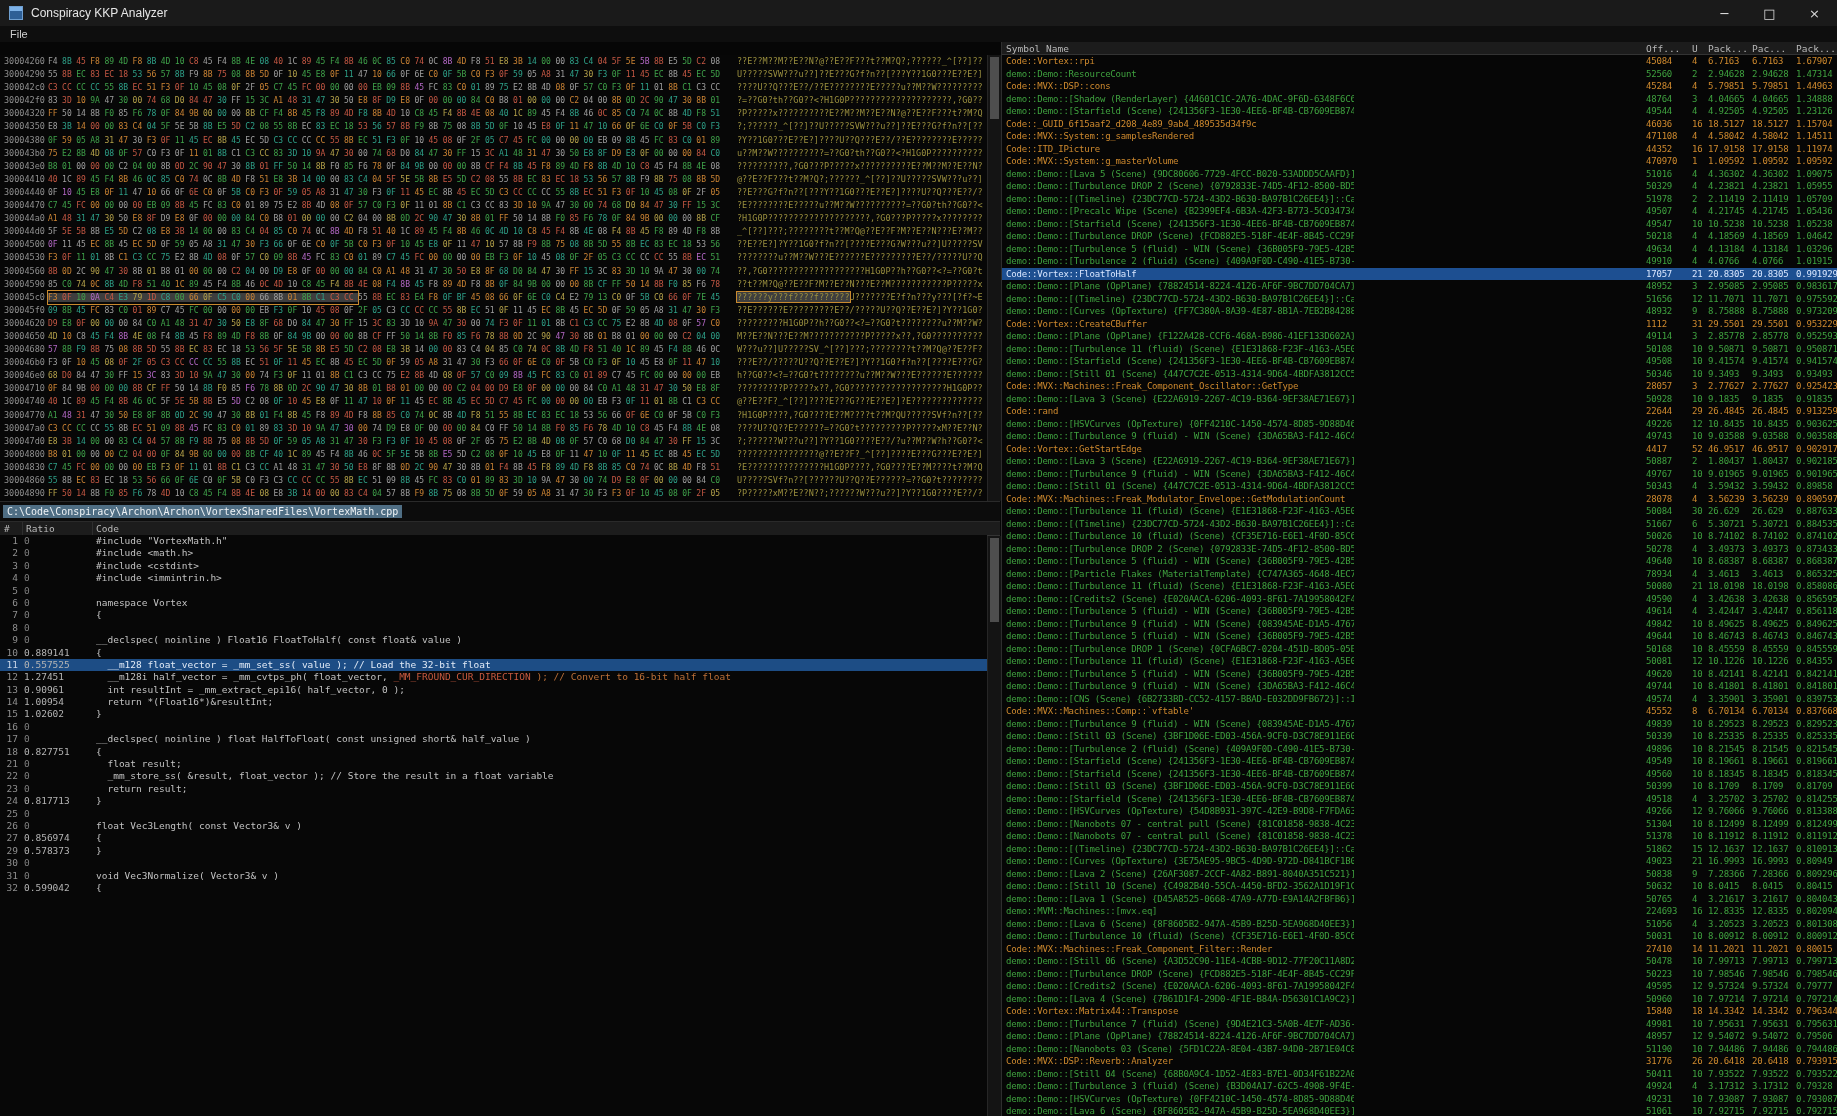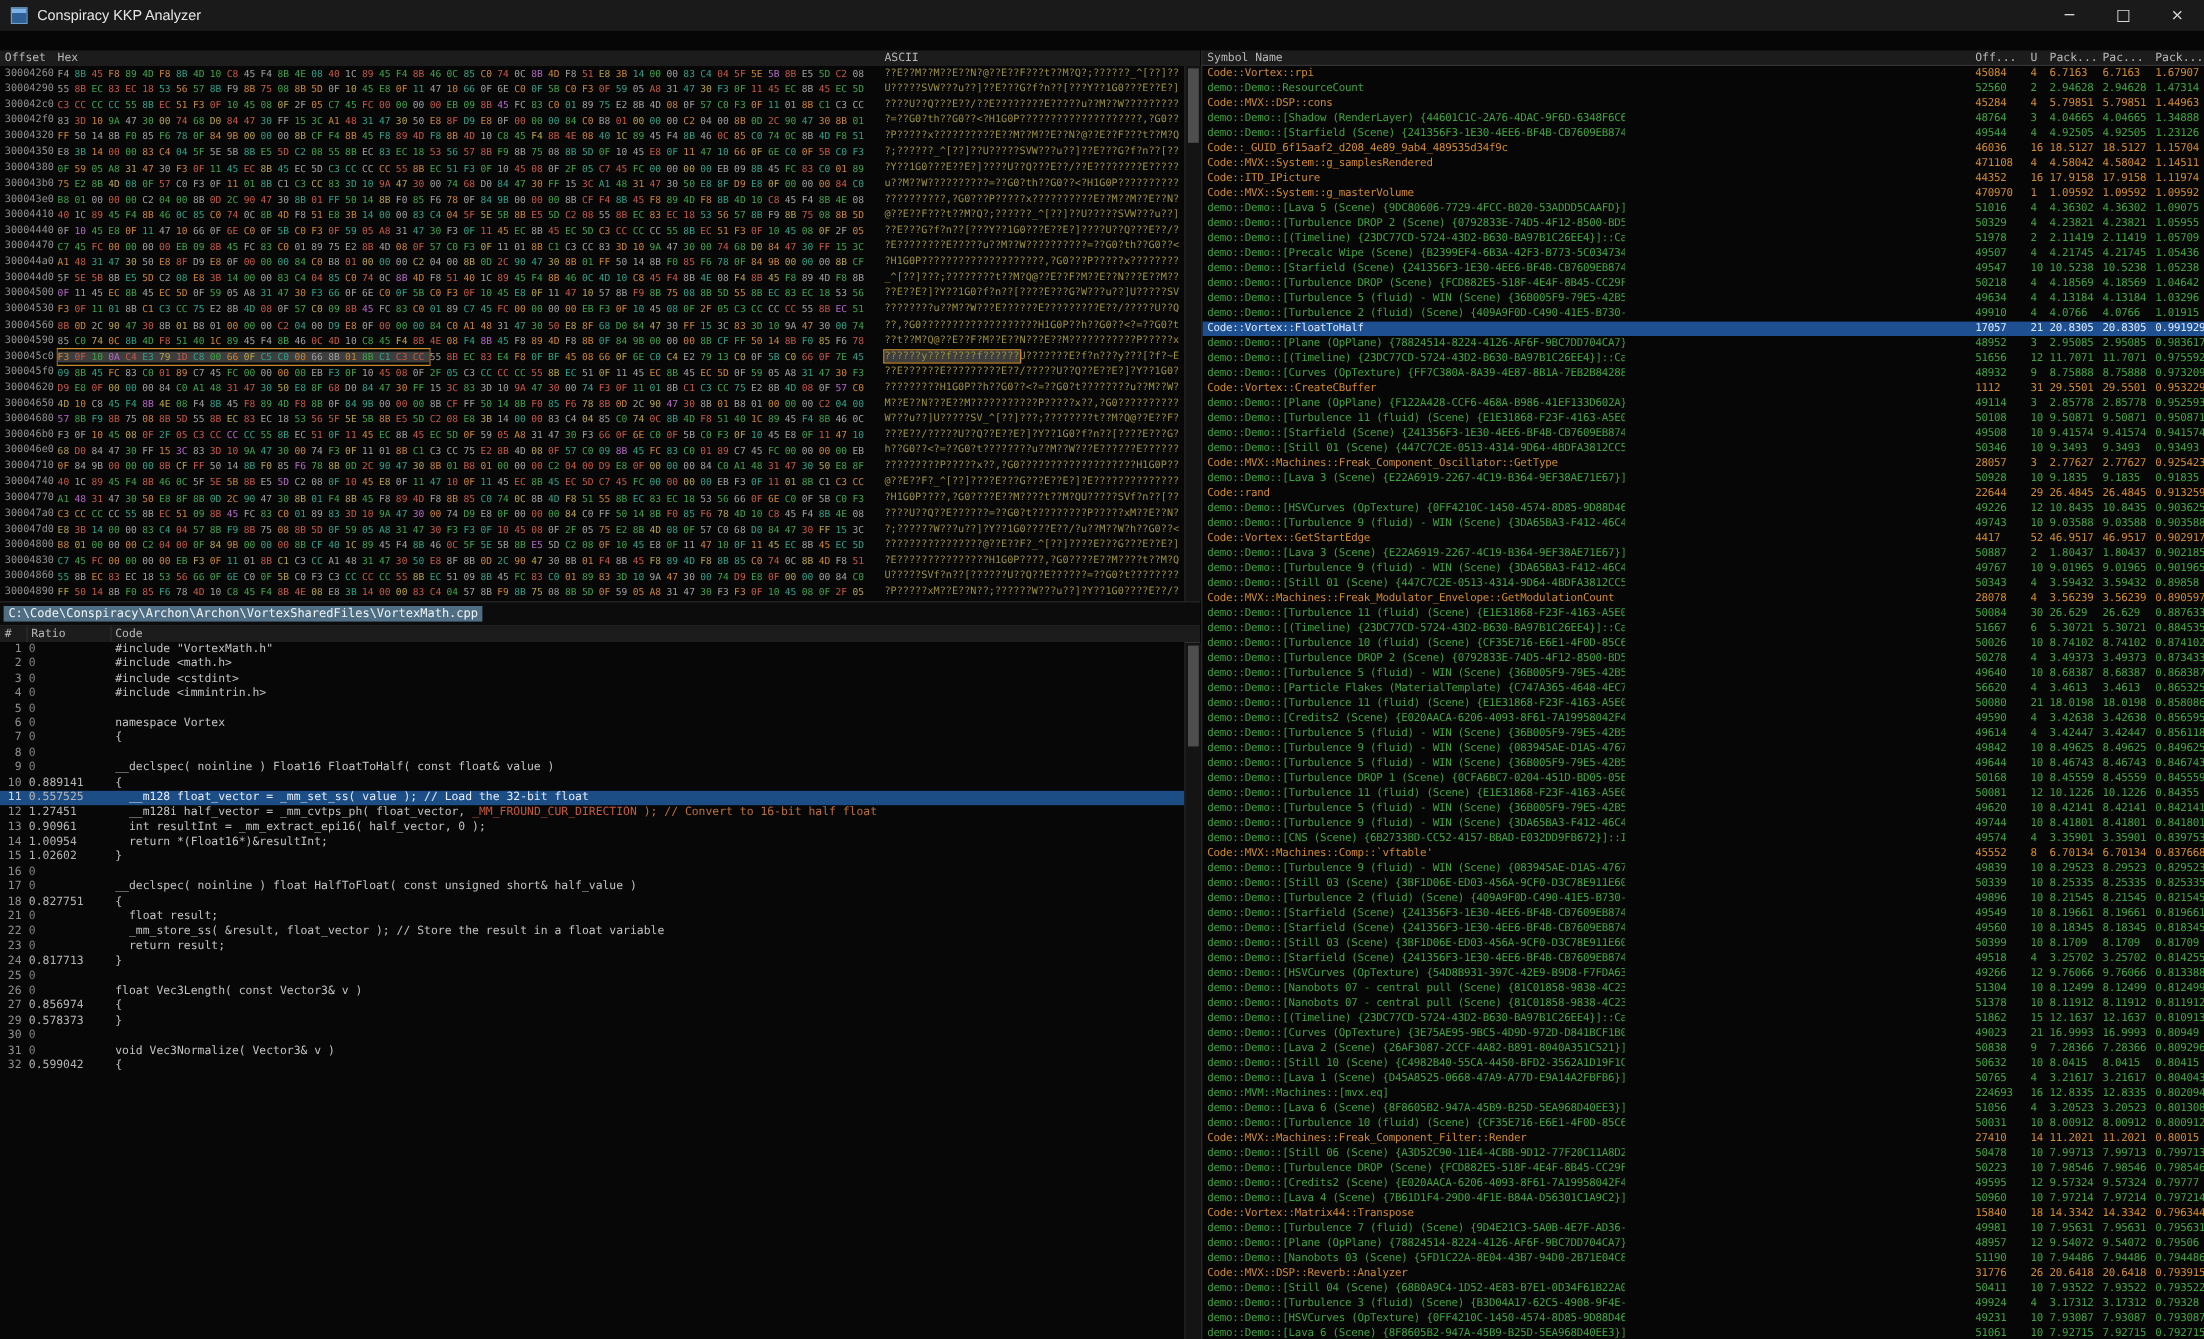--- a/index.html
+++ b/index.html
@@ -73,26 +73,24 @@
   <div class="titlebar">
     <div class="app-icon"></div>
     <span class="title-text">Conspiracy KKP Analyzer</span>
     <div class="win-controls">
       <div class="win-btn">─</div>
       <div class="win-btn">□</div>
       <div class="win-btn">×</div>
     </div>
   </div>
 
+  <div class="menubar">
+    <span class="menu-item">File</span>
+  </div>
 
-  <div class="hex-header panel-header">
-    <span class="hh-offset">Offset</span>
-    <span class="hh-hex">Hex</span>
-    <span class="hh-ascii">ASCII</span>
-  </div>
   <div class="hex-body">
       <div class="hex-row">
         <span class="hex-off">30004260</span>
         <span class="hex-bytes"><span class="byte" style="color: rgb(159, 159, 159);">F4</span><span class="byte" style="color: rgb(46, 161, 137);">8B</span><span class="byte" style="color: rgb(198, 88, 68);">45</span><span class="byte" style="color: rgb(204, 132, 52);">F8</span><span class="byte" style="color: rgb(63, 162, 74);">89</span><span class="byte" style="color: rgb(63, 162, 74);">4D</span><span class="byte" style="color: rgb(204, 132, 52);">F8</span><span class="byte" style="color: rgb(46, 161, 137);">8B</span><span class="byte" style="color: rgb(63, 162, 74);">4D</span><span class="byte" style="color: rgb(63, 162, 74);">10</span><span class="byte" style="color: rgb(198, 88, 68);">C8</span><span class="byte" style="color: rgb(159, 159, 159);">45</span><span class="byte" style="color: rgb(159, 159, 159);">F4</span><span class="byte" style="color: rgb(63, 162, 74);">8B</span><span class="byte" style="color: rgb(63, 162, 74);">4E</span><span class="byte" style="color: rgb(46, 161, 137);">08</span><span class="byte" style="color: rgb(198, 88, 68);">40</span><span class="byte" style="color: rgb(159, 159, 159);">1C</span><span class="byte" style="color: rgb(198, 88, 68);">89</span><span class="byte" style="color: rgb(63, 162, 74);">45</span><span class="byte" style="color: rgb(63, 162, 74);">F4</span><span class="byte" style="color: rgb(198, 88, 68);">8B</span><span class="byte" style="color: rgb(63, 162, 74);">46</span><span class="byte" style="color: rgb(63, 162, 74);">0C</span><span class="byte" style="color: rgb(46, 161, 137);">85</span><span class="byte" style="color: rgb(204, 132, 52);">C0</span><span class="byte" style="color: rgb(198, 88, 68);">74</span><span class="byte" style="color: rgb(159, 159, 159);">0C</span><span class="byte" style="color: rgb(180, 104, 198);">8B</span><span class="byte" style="color: rgb(204, 132, 52);">4D</span><span class="byte" style="color: rgb(159, 159, 159);">F8</span><span class="byte" style="color: rgb(198, 88, 68);">51</span><span class="byte" style="color: rgb(181, 162, 74);">E8</span><span class="byte" style="color: rgb(204, 132, 52);">3B</span><span class="byte" style="color: rgb(46, 161, 137);">14</span><span class="byte" style="color: rgb(63, 162, 74);">00</span><span class="byte" style="color: rgb(159, 159, 159);">00</span><span class="byte" style="color: rgb(46, 161, 137);">83</span><span class="byte" style="color: rgb(46, 161, 137);">C4</span><span class="byte" style="color: rgb(198, 88, 68);">04</span><span class="byte" style="color: rgb(198, 88, 68);">5F</span><span class="byte" style="color: rgb(204, 132, 52);">5E</span><span class="byte" style="color: rgb(180, 104, 198);">5B</span><span class="byte" style="color: rgb(198, 88, 68);">8B</span><span class="byte" style="color: rgb(159, 159, 159);">E5</span><span class="byte" style="color: rgb(63, 162, 74);">5D</span><span class="byte" style="color: rgb(198, 88, 68);">C2</span><span class="byte" style="color: rgb(159, 159, 159);">08</span></span>
         <span class="hex-ascii">??E??M??M??E??N?@??E??F???t??M?Q?;??????_^[??]??</span>
       </div>
       <div class="hex-row">
         <span class="hex-off">30004290</span>
         <span class="hex-bytes"><span class="byte" style="color: rgb(159, 159, 159);">55</span><span class="byte" style="color: rgb(198, 88, 68);">8B</span><span class="byte" style="color: rgb(63, 162, 74);">EC</span><span class="byte" style="color: rgb(198, 88, 68);">83</span><span class="byte" style="color: rgb(198, 88, 68);">EC</span><span class="byte" style="color: rgb(198, 88, 68);">18</span><span class="byte" style="color: rgb(46, 161, 137);">53</span><span class="byte" style="color: rgb(204, 132, 52);">56</span><span class="byte" style="color: rgb(63, 162, 74);">57</span><span class="byte" style="color: rgb(46, 161, 137);">8B</span><span class="byte" style="color: rgb(159, 159, 159);">F9</span><span class="byte" style="color: rgb(204, 132, 52);">8B</span><span class="byte" style="color: rgb(198, 88, 68);">75</span><span class="byte" style="color: rgb(63, 162, 74);">08</span><span class="byte" style="color: rgb(204, 132, 52);">8B</span><span class="byte" style="color: rgb(204, 132, 52);">5D</span><span class="byte" style="color: rgb(159, 159, 159);">0F</span><span class="byte" style="color: rgb(181, 162, 74);">10</span><span class="byte" style="color: rgb(63, 162, 74);">45</span><span class="byte" style="color: rgb(63, 162, 74);">E8</span><span class="byte" style="color: rgb(204, 132, 52);">0F</span><span class="byte" style="color: rgb(46, 161, 137);">11</span><span class="byte" style="color: rgb(159, 159, 159);">47</span><span class="byte" style="color: rgb(204, 132, 52);">10</span><span class="byte" style="color: rgb(46, 161, 137);">66</span><span class="byte" style="color: rgb(159, 159, 159);">0F</span><span class="byte" style="color: rgb(159, 159, 159);">6E</span><span class="byte" style="color: rgb(204, 132, 52);">C0</span><span class="byte" style="color: rgb(46, 161, 137);">0F</span><span class="byte" style="color: rgb(63, 162, 74);">5B</span><span class="byte" style="color: rgb(204, 132, 52);">C0</span><span class="byte" style="color: rgb(204, 132, 52);">F3</span><span class="byte" style="color: rgb(198, 88, 68);">0F</span><span class="byte" style="color: rgb(46, 161, 137);">59</span><span class="byte" style="color: rgb(159, 159, 159);">05</span><span class="byte" style="color: rgb(198, 88, 68);">A8</span><span class="byte" style="color: rgb(159, 159, 159);">31</span><span class="byte" style="color: rgb(46, 161, 137);">47</span><span class="byte" style="color: rgb(181, 162, 74);">30</span><span class="byte" style="color: rgb(46, 161, 137);">F3</span><span class="byte" style="color: rgb(63, 162, 74);">0F</span><span class="byte" style="color: rgb(198, 88, 68);">11</span><span class="byte" style="color: rgb(198, 88, 68);">45</span><span class="byte" style="color: rgb(63, 162, 74);">EC</span><span class="byte" style="color: rgb(159, 159, 159);">8B</span><span class="byte" style="color: rgb(198, 88, 68);">45</span><span class="byte" style="color: rgb(63, 162, 74);">EC</span><span class="byte" style="color: rgb(63, 162, 74);">5D</span></span>
         <span class="hex-ascii">U?????SVW???u??]??E???G?f?n??[???Y??1G0???E??E?]</span>
@@ -640,21 +638,21 @@
       <div class="sym-row demo">
         <span class="sc sc-name">demo::Demo::[Turbulence 5 (fluid) - WIN (Scene) {36B005F9-79E5-42B5-A9BC-46D4E3AC}]</span>
         <span class="sc sc-off">49640</span>
         <span class="sc sc-u">10</span>
         <span class="sc sc-p1">8.68387</span>
         <span class="sc sc-p2">8.68387</span>
         <span class="sc sc-p3">0.868387</span>
       </div>
       <div class="sym-row demo">
         <span class="sc sc-name">demo::Demo::[Particle Flakes (MaterialTemplate) {C747A365-4648-4EC7-AA6B-30D3F5}]</span>
-        <span class="sc sc-off">56620</span>
+        <span class="sc sc-off">78934</span>
         <span class="sc sc-u">4</span>
         <span class="sc sc-p1">3.4613</span>
         <span class="sc sc-p2">3.4613</span>
         <span class="sc sc-p3">0.865325</span>
       </div>
       <div class="sym-row demo">
         <span class="sc sc-name">demo::Demo::[Turbulence 11 (fluid) (Scene) {E1E31868-F23F-4163-A5E0-93C24A91B5}]</span>
         <span class="sc sc-off">50080</span>
         <span class="sc sc-u">21</span>
         <span class="sc sc-p1">18.0198</span>

